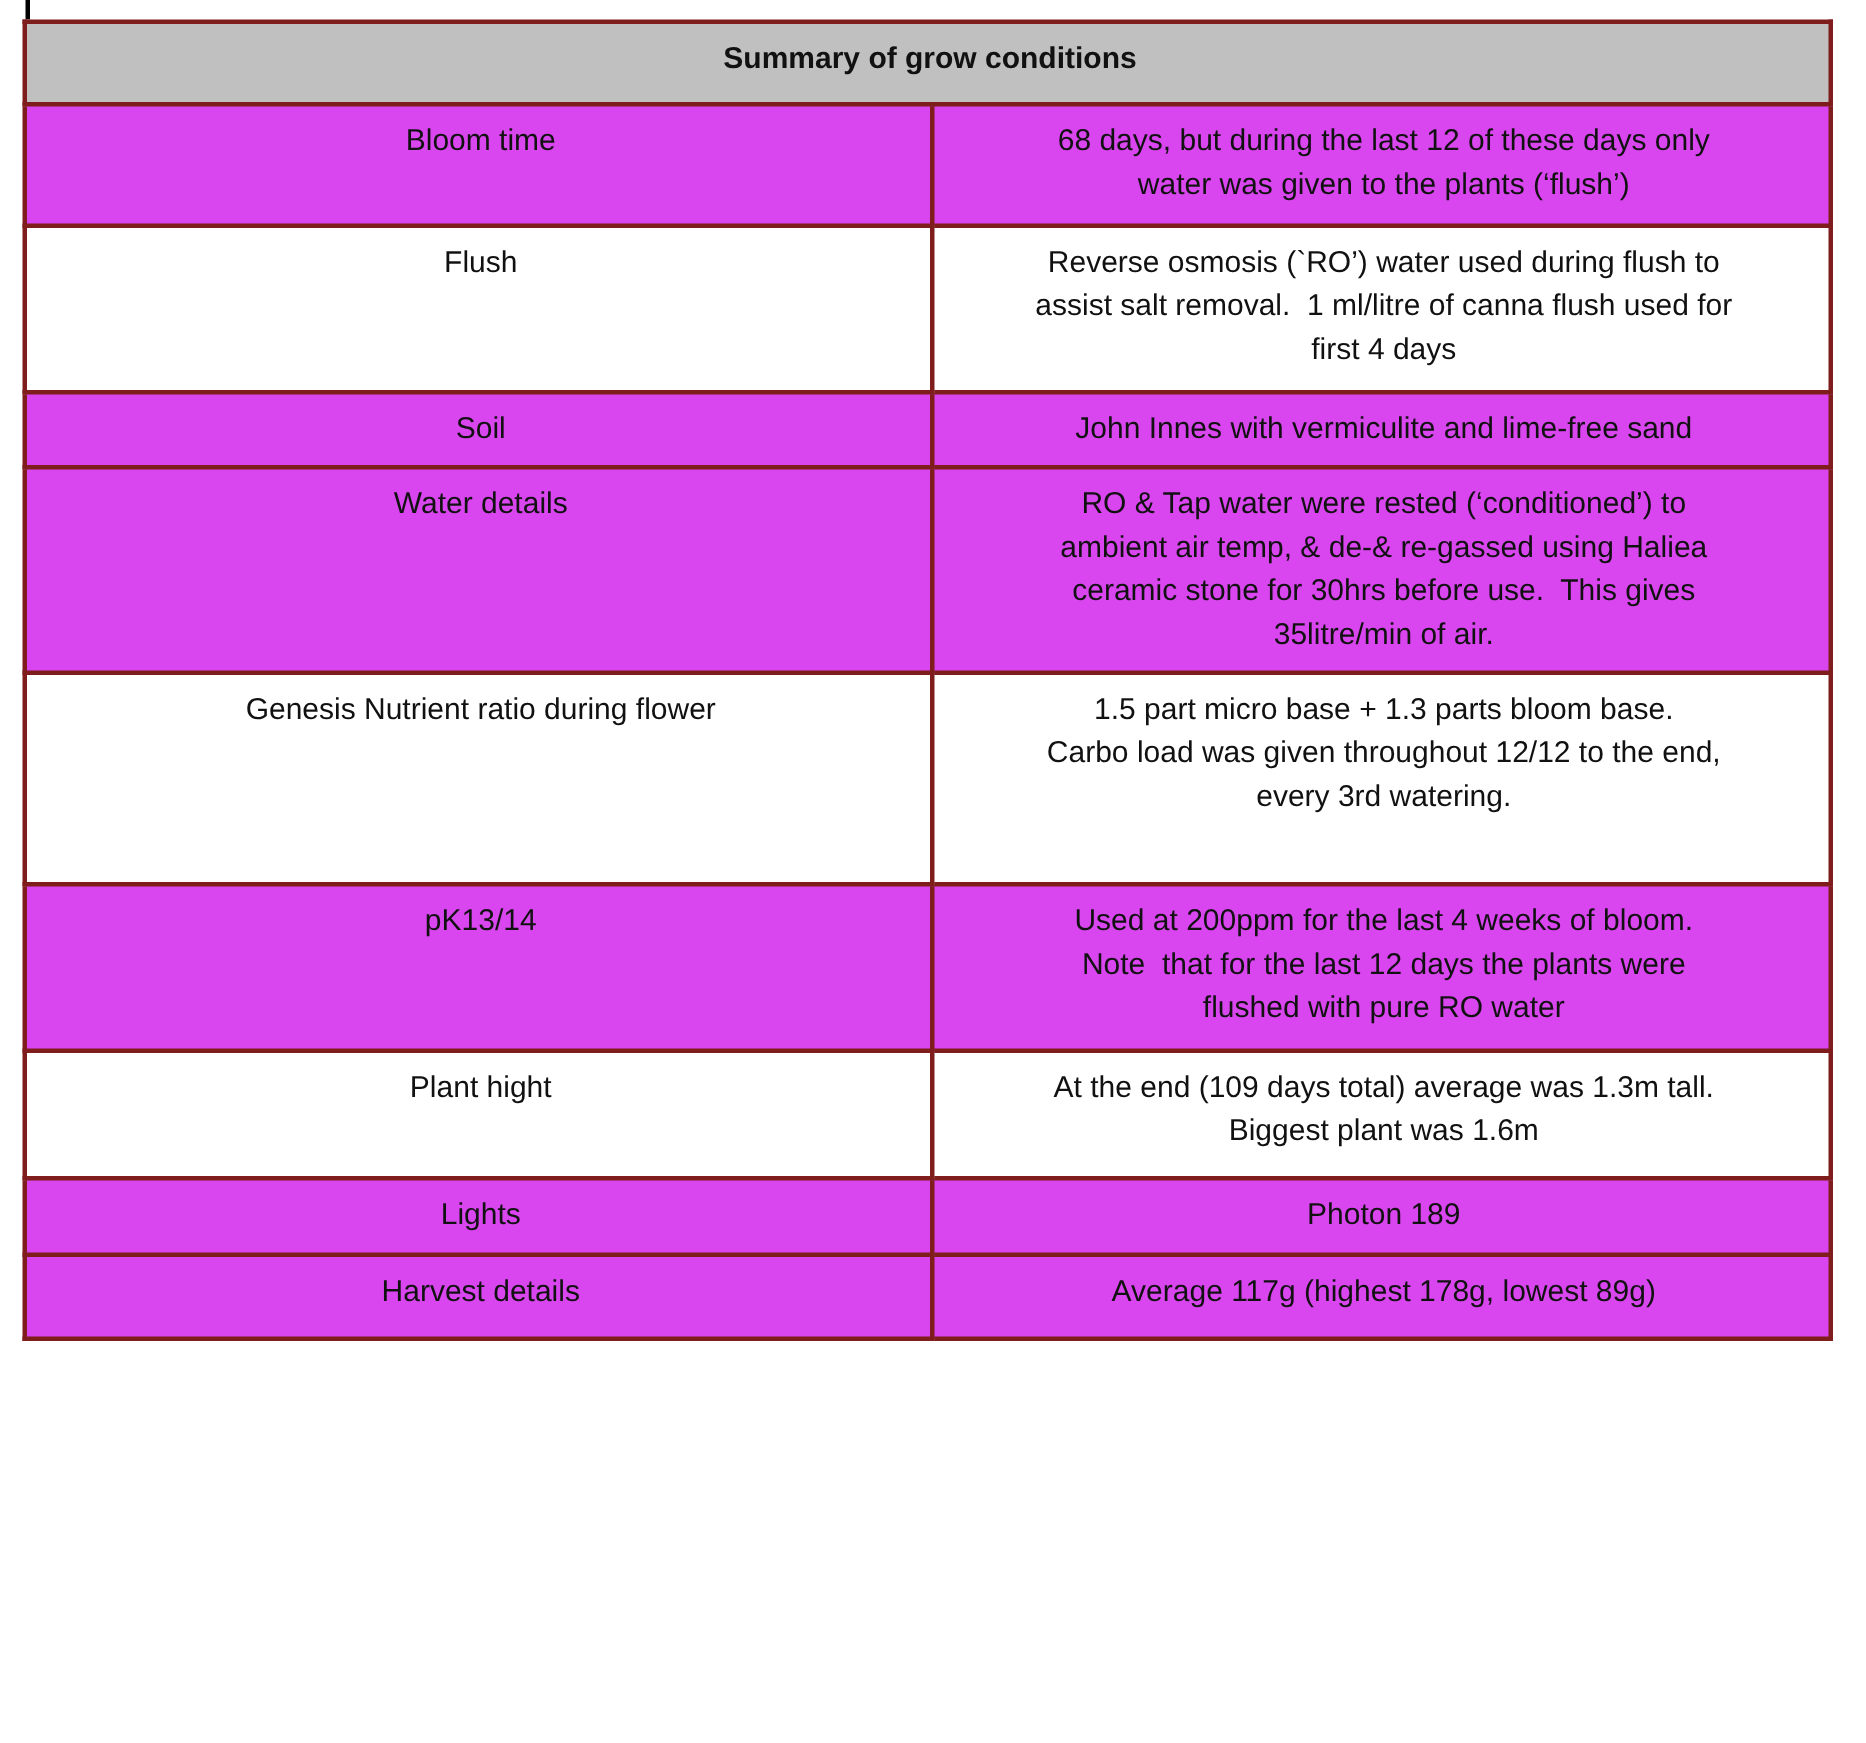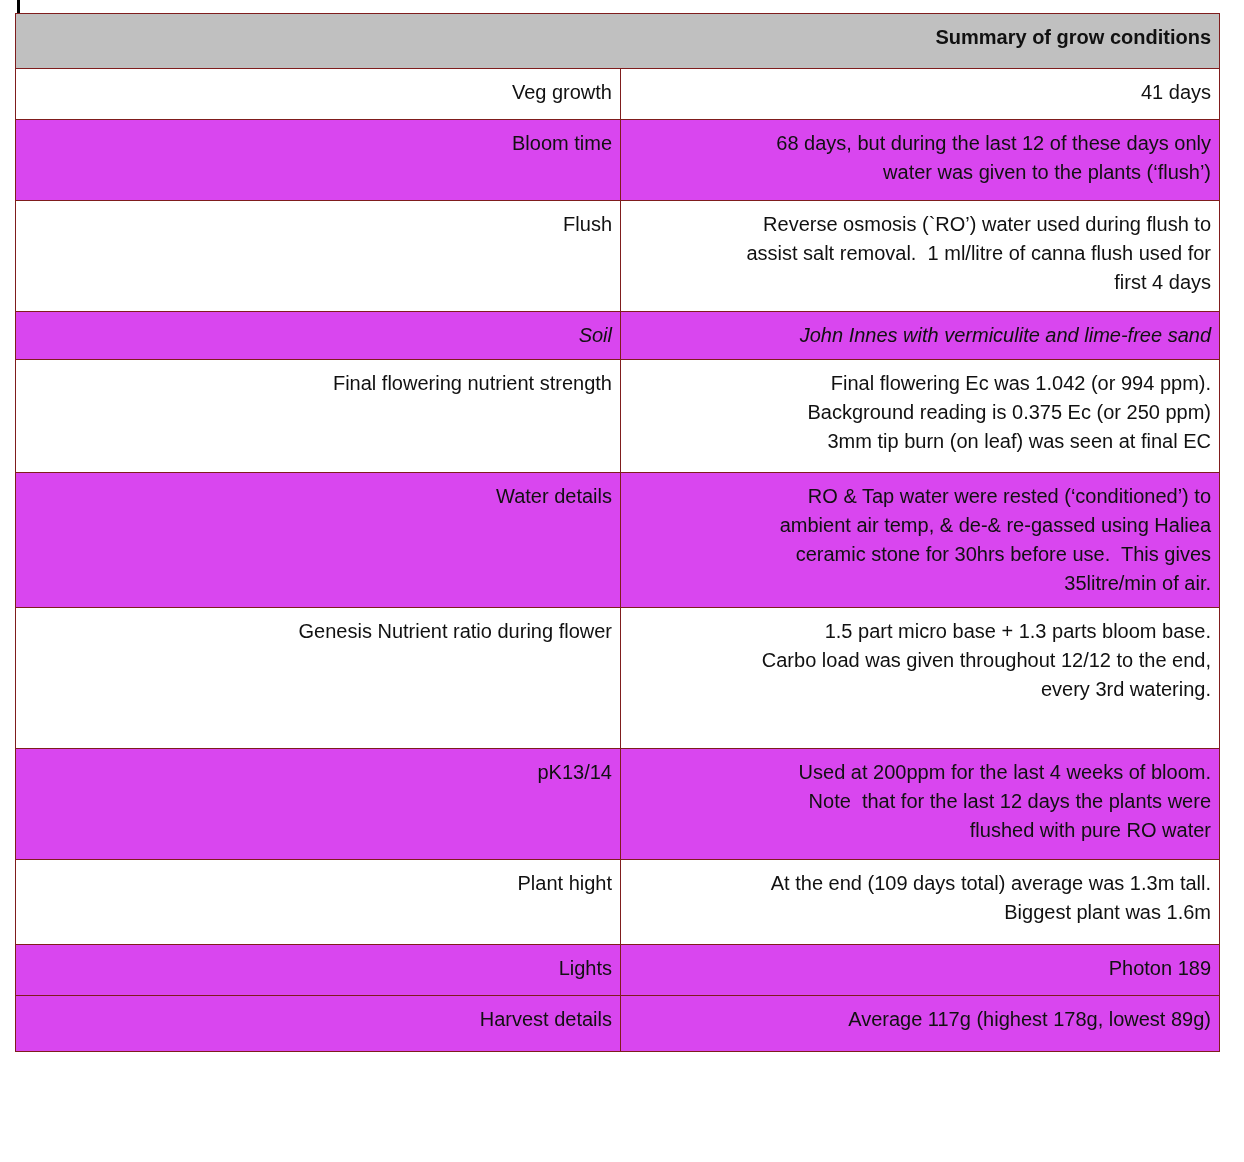--- a/index.html
+++ b/index.html
@@ -28,23 +28,23 @@
     width: 1204px;
     border-collapse: collapse;
     table-layout: fixed;
     font-size: 20px;
     line-height: 29px;
   }
   table.grow-table col.c-label { width: 605px; }
   table.grow-table col.c-value { width: 599px; }
   table.grow-table th,
   table.grow-table td {
-    border: 1px solid #7f1d1d;
+    border: 3px solid #7f1d1d;
     vertical-align: top;
-    text-align: right;
+    text-align: center;
     padding: 9px 8px 9px 11px;
     font-weight: normal;
     word-wrap: break-word;
   }
   table.grow-table th.title-cell {
     background: #c0c0c0;
     font-weight: bold;
     font-size: 20px;
   }
   table.grow-table tr.alt td { background: #d946ef; }
@@ -59,44 +59,34 @@
   <colgroup>
     <col class="c-label">
     <col class="c-value">
   </colgroup>
   <thead>
     <tr style="height:55px;">
       <th class="title-cell" colspan="2"><span>Summary of grow conditions</span></th>
     </tr>
   </thead>
   <tbody>
-    <tr style="height:51px;">
-      <td class="label">Veg growth</td>
-      <td class="value">41 days</td>
-    </tr>
     <tr class="alt" style="height:81px;">
       <td class="label">Bloom time</td>
       <td class="value">68 days, but during the last 12 of these days only
 water was given to the plants (‘flush’)</td>
     </tr>
     <tr style="height:111px;">
       <td class="label">Flush</td>
       <td class="value">Reverse osmosis (`RO’) water used during flush to
 assist salt removal.  1 ml/litre of canna flush used for
 first 4 days</td>
     </tr>
-    <tr class="alt" style="height:46px;font-style:italic;">
+    <tr class="alt" style="height:46px;">
       <td class="label">Soil</td>
       <td class="value">John Innes with vermiculite and lime-free sand</td>
-    </tr>
-    <tr style="height:113px;">
-      <td class="label">Final flowering nutrient strength</td>
-      <td class="value">Final flowering Ec was 1.042 (or 994 ppm).
-Background reading is 0.375 Ec (or 250 ppm)
-3mm tip burn (on leaf) was seen at final EC</td>
     </tr>
     <tr class="alt" style="height:128px;">
       <td class="label">Water details</td>
       <td class="value">RO &amp; Tap water were rested (‘conditioned’) to
 ambient air temp, &amp; de-&amp; re-gassed using Haliea
 ceramic stone for 30hrs before use.  This gives
 35litre/min of air.</td>
     </tr>
     <tr style="height:141px;">
       <td class="label">Genesis Nutrient ratio during flower</td>

